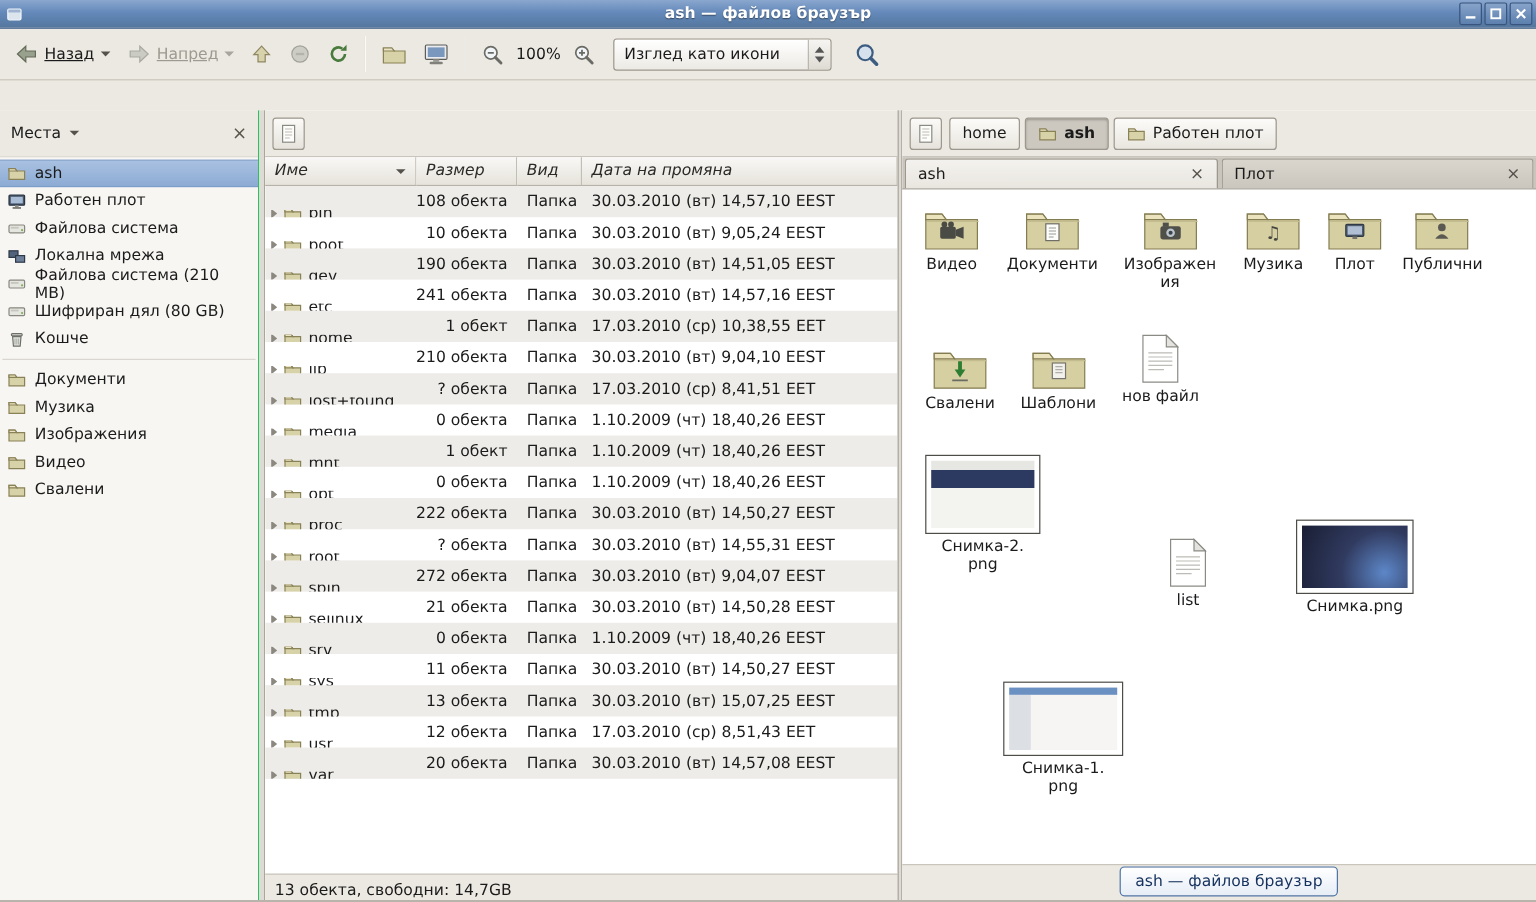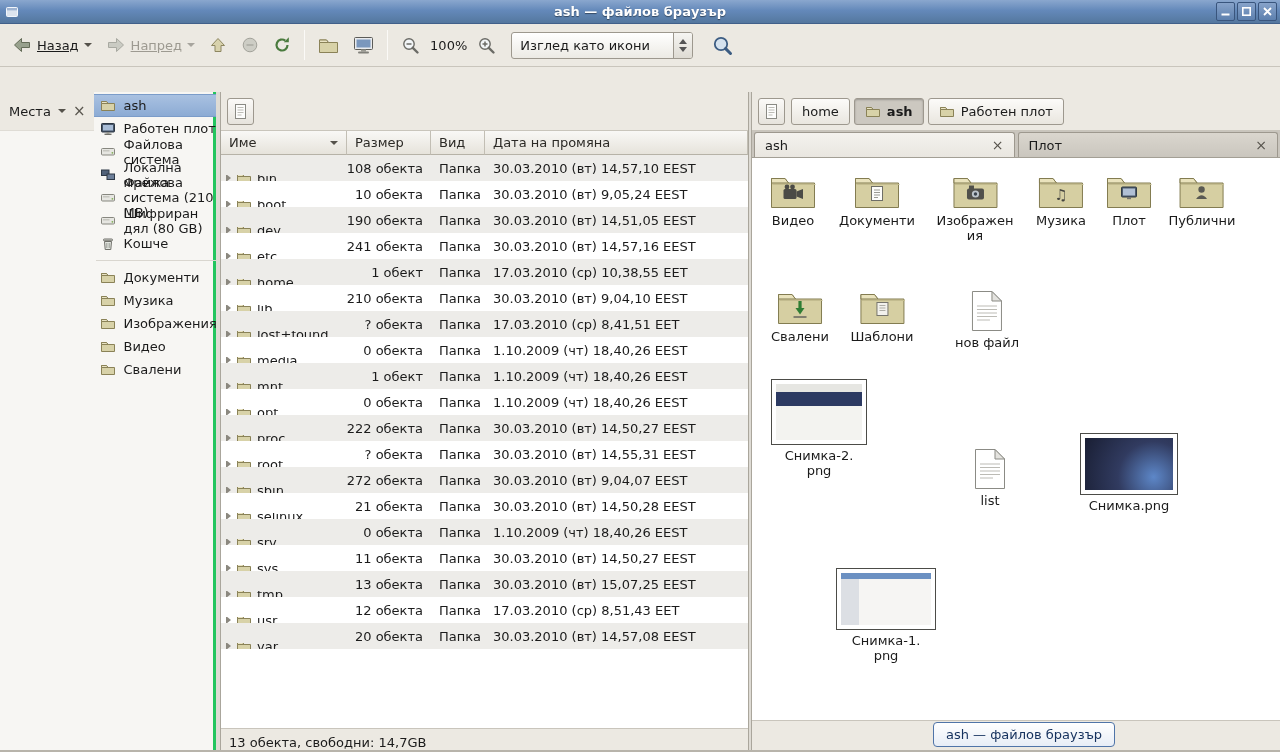--- a/index.html
+++ b/index.html
@@ -29,37 +29,37 @@
 .combo{margin-left:8px;height:27px;width:182px;border:1px solid #9d988e;border-radius:3px;background:linear-gradient(#ffffff,#eceae4);display:flex;align-items:center;}
 .combo-label{flex:1;padding-left:8px;}
 .combo-btn{width:19px;align-self:stretch;border-left:1px solid #9d988e;display:flex;flex-direction:column;align-items:center;justify-content:center;gap:3px;background:linear-gradient(#f6f5f2,#dedbd3);border-radius:0 2px 2px 0;}
 .arr-up{width:0;height:0;border-left:4px solid transparent;border-right:4px solid transparent;border-bottom:5px solid #555;}
 .arr-dn{width:0;height:0;border-left:4px solid transparent;border-right:4px solid transparent;border-top:5px solid #555;}
 .cv-dn{width:0;height:0;border-left:4px solid transparent;border-right:4px solid transparent;border-top:4px solid #55524b;}
 .searchbtn{margin-left:12px;}
 
 
 .content{position:absolute;top:92px;left:0;right:0;bottom:0;display:flex;}
-.sidebar{width:216px;flex:none;border-right:3px solid #22c55e;background:#f7f6f3;display:flex;flex-direction:row;}
+.sidebar{width:216px;flex:none;border-right:1px solid #22c55e;background:#f7f6f3;display:flex;flex-direction:column;justify-content:flex-end;}
 .sb-head{height:39px;flex:none;background:#ece9e2;display:flex;align-items:center;padding:0 9px;gap:7px;border-bottom:1px solid #dfdcd5;}
 .sb-close{margin-left:auto;color:#5a574f;font-size:15px;line-height:1;}
 .sb-list{flex:1;padding-top:2px;}
 .sb-item{height:23px;display:flex;align-items:center;gap:7px;padding:0 6px;}
 .sb-item.sel{background:linear-gradient(#a9c1e1,#8cabd4);border-top:1px solid #7b9cc9;border-bottom:1px solid #7b9cc9;}
 .sb-sep{height:1px;background:#d9d6cf;margin:5px 2px;}
 .sbi{line-height:0;flex:none;}
 
 .splitter{width:5px;flex:none;background:#dedbd4;border-right:1px solid #aaa69c;}
 .splitter2{width:4px;flex:none;background:#dedbd4;border-right:1px solid #aaa69c;border-left:1px solid #aaa69c;}
 
 
 .pane-mid{width:527px;flex:none;display:flex;flex-direction:column;background:#fff;}
 .pane-top{height:39px;flex:none;background:#ece9e2;display:flex;align-items:center;padding:0 6px;gap:6px;border-bottom:1px solid #c9c5bc;}
 .togglebtn{width:27px;height:27px;flex:none;border:1px solid #9d988e;border-radius:3px;background:linear-gradient(#fbfaf8,#e6e3dc);display:flex;align-items:center;justify-content:center;}
-.cols{display:flex;flex:none;height:24px;}
+.cols{display:flex;flex:none;height:24px;font-style:italic;}
 .colh{display:flex;align-items:center;padding:0 8px;background:linear-gradient(#f9f8f6,#e6e3db);border-right:1px solid #c2beb4;border-bottom:1px solid #b6b2a7;color:#2c2a26;}
 .sortcv{margin-left:auto;}
 .c0{width:126px;}
 .c1{width:84px;}
 .c2{width:54px;}
 .c3{flex:1;}
 .rows{flex:1;overflow:hidden;background:#fff;}
 .lrow{display:flex;height:26px;}
 .lrow:nth-child(odd){background:#edece9;}
 .cell{display:flex;align-items:center;padding:0 8px;white-space:nowrap;overflow:hidden;}
@@ -814,21 +814,21 @@
               <svg width="48" height="38" viewBox="0 0 48 38">
                 <path d="M2.5 6.5h13.5l3.5 4.5h26v24.5h-43z" fill="#d6cfa2" stroke="#837c51"></path>
                 <path d="M2.5 6.5h13.5l3.5 4.5h-17z" fill="#eae3bd" stroke="#837c51"></path>
                 <path d="M3.5 12.5h43" stroke="#c3bc8f" fill="none"></path>
                 <rect x="18.5" y="14.5" width="11" height="13" fill="#f2f1ec" stroke="#76756d"></rect>
                 <path d="M21 17.5h6M21 20h6M21 22.5h6" stroke="#aeada6" fill="none"></path>
               </svg>
             </span>
             <div class="iv-label">Шаблони</div>
           </div>
-          <div class="iv-item" style="left: 215px; top: 132px; margin-left: 20px;">
+          <div class="iv-item" style="left: 215px; top: 120px;">
             <span>
               <svg width="34" height="42" viewBox="0 0 34 42">
                 <path d="M2.5 1.5h19.5l9.5 9.5v29.5h-29z" fill="#ffffff" stroke="#8b8b85"></path>
                 <path d="M22 1.5l9.5 9.5h-9.5z" fill="#e4e3df" stroke="#8b8b85"></path>
                 <path d="M7 16h20M7 19.5h20M7 23h20M7 26.5h20M7 30h13" stroke="#bcbbb5" fill="none"></path>
               </svg>
             </span>
             <div class="iv-label">нов файл</div>
           </div>
           <div class="iv-item" style="left: 67px; top: 221px;">

